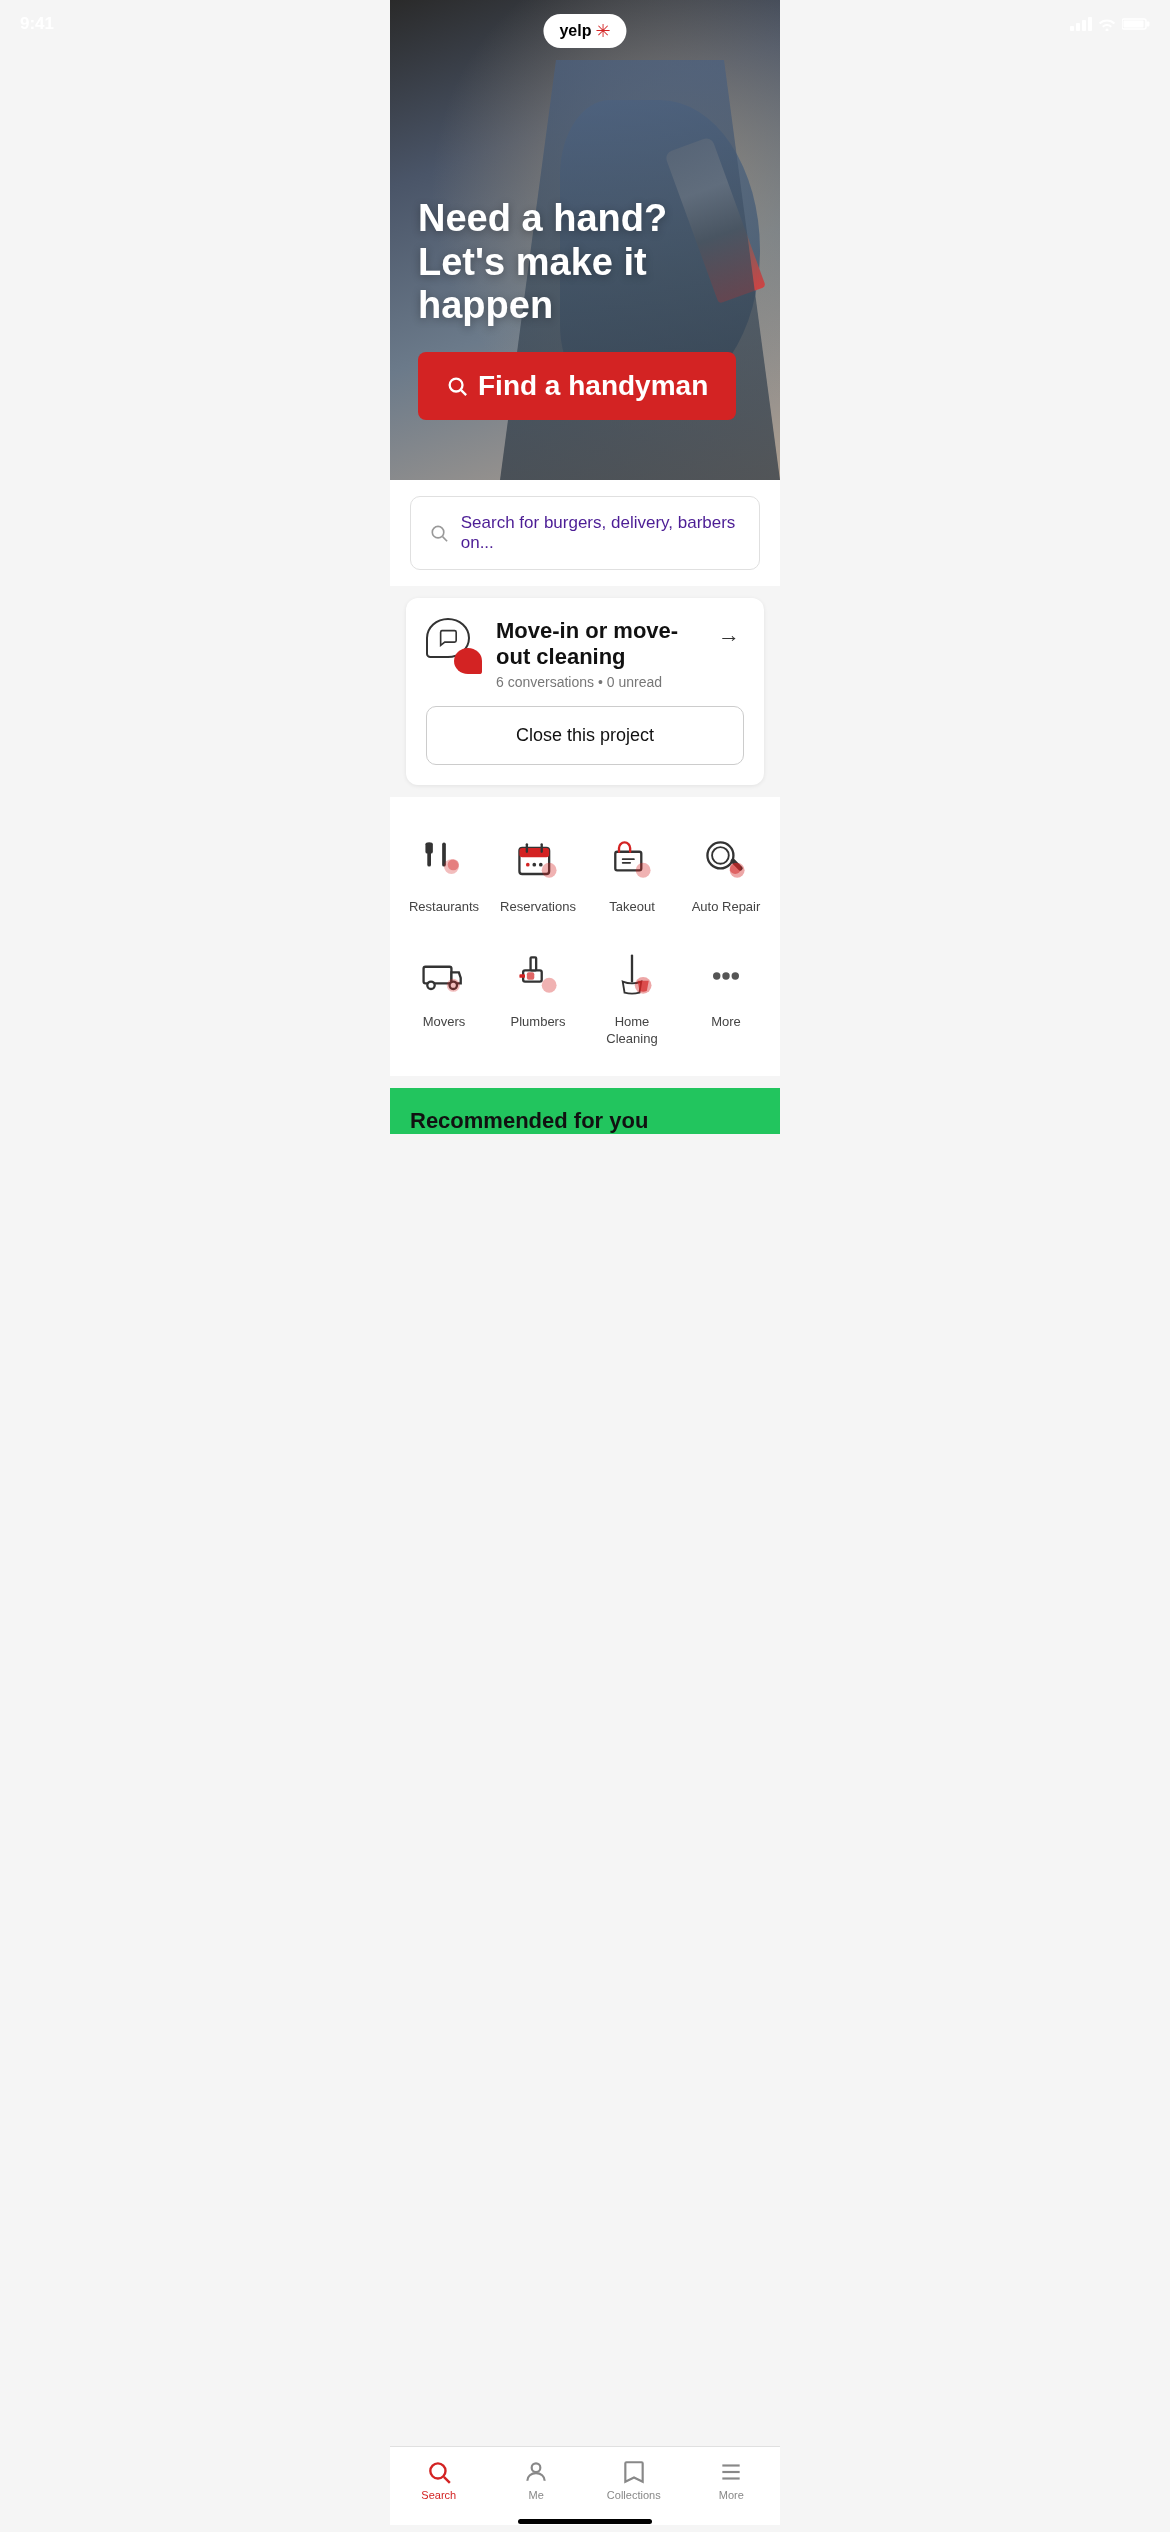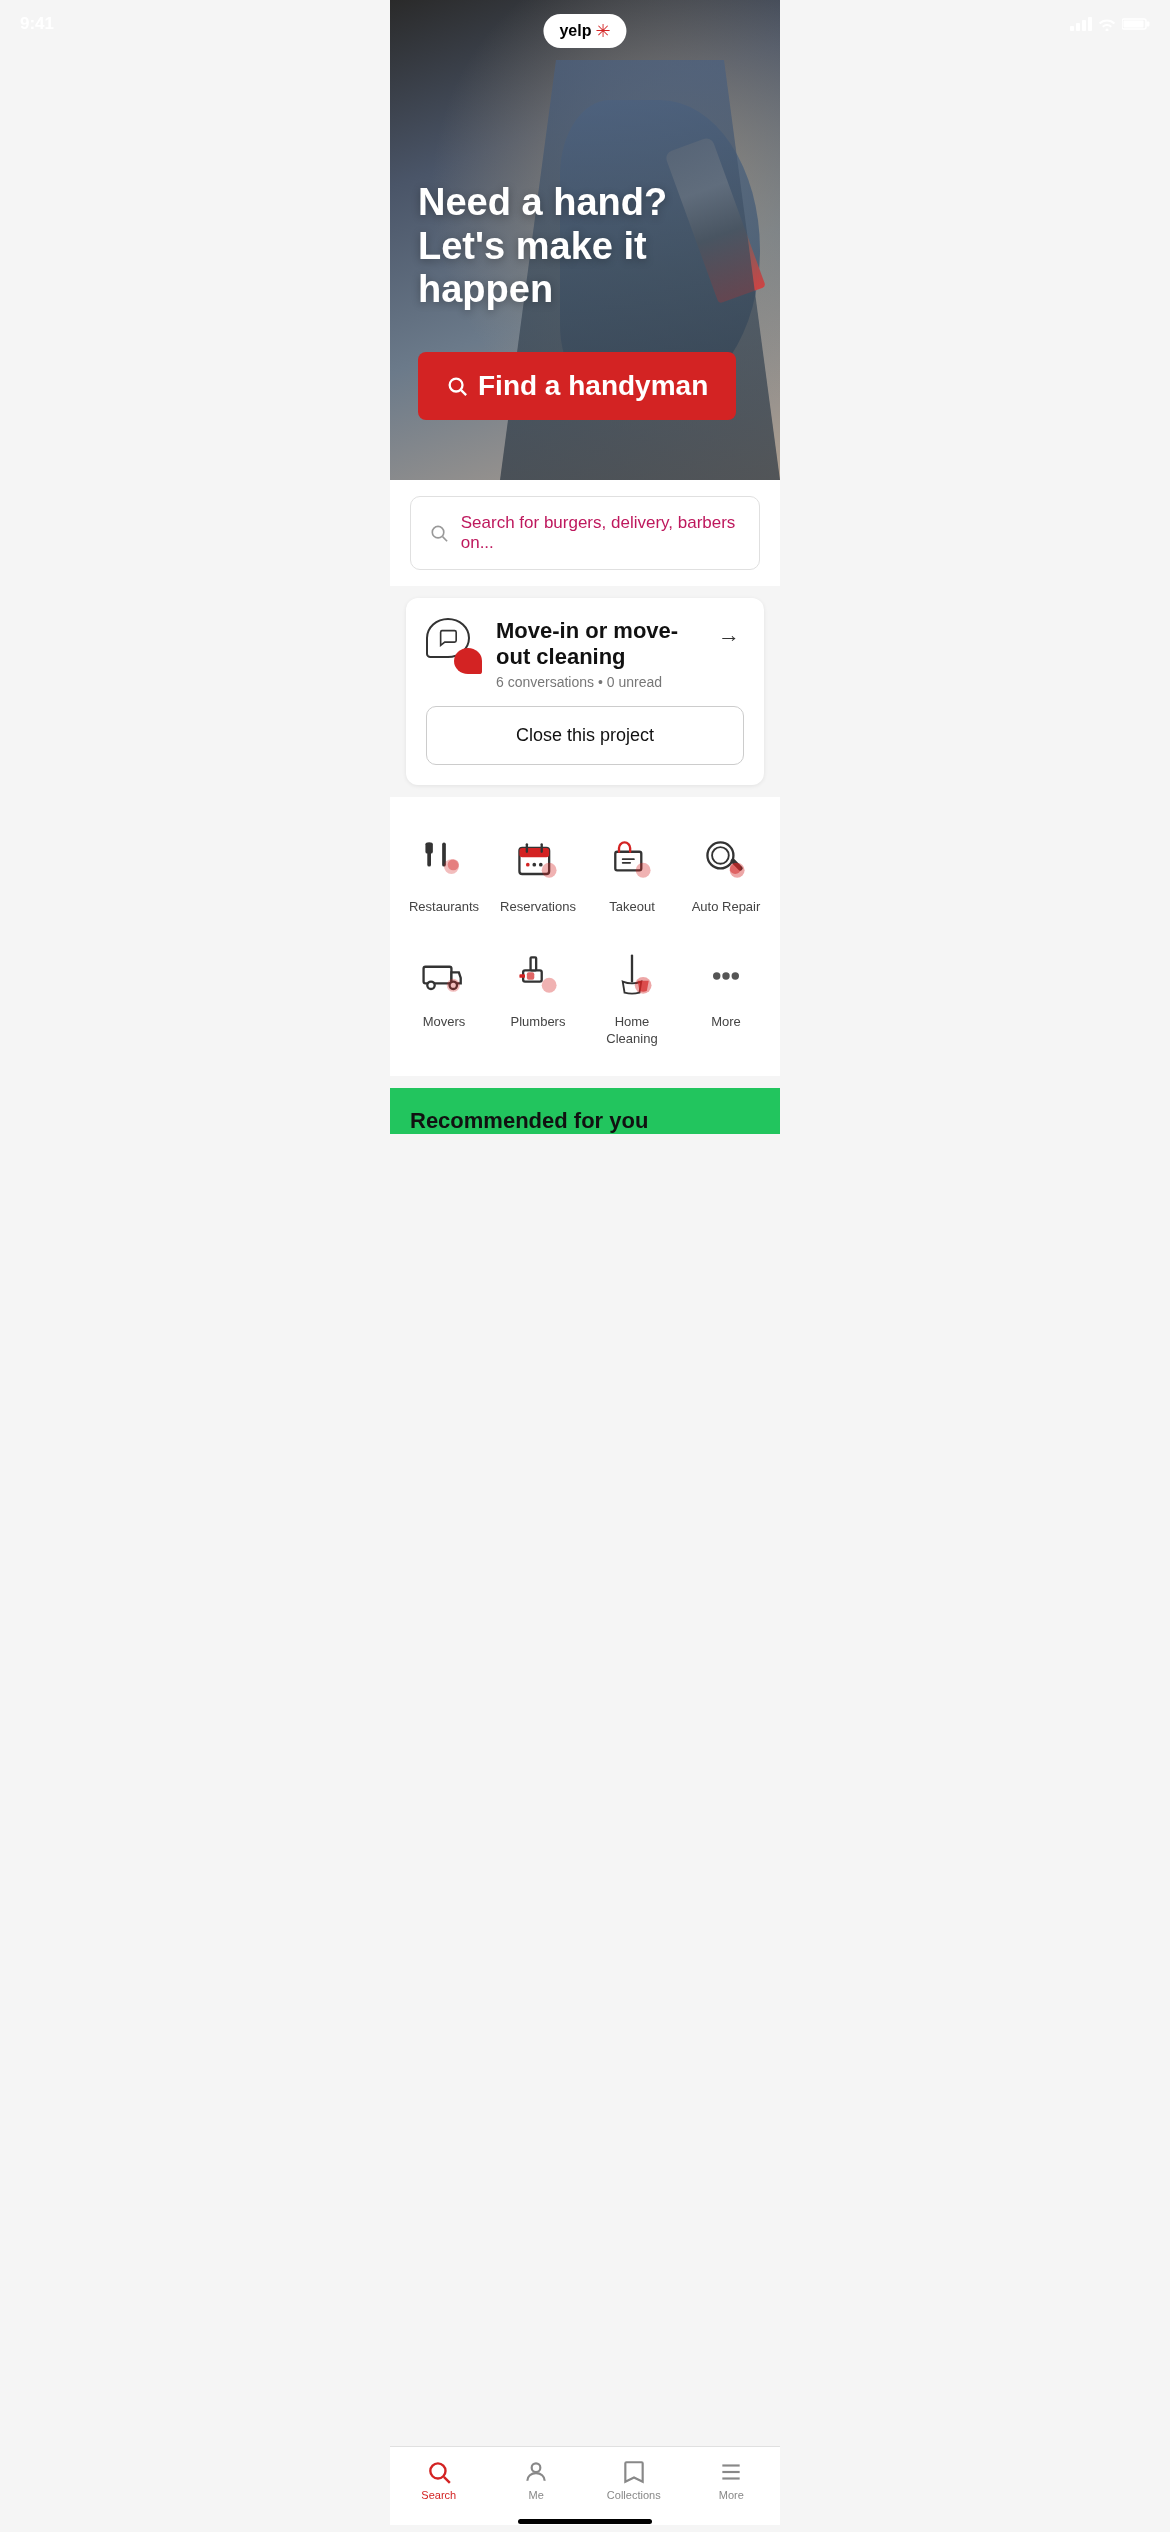--- a/index.html
+++ b/index.html
@@ -120,21 +120,21 @@
       left: 0;
       right: 0;
       padding: 0 28px;
       z-index: 5;
     }
     .hero-title {
       font-size: 38px;
       font-weight: 800;
       color: white;
       line-height: 1.15;
-      margin-bottom: 40px;
+      margin-bottom: 24px;
       text-shadow: 0 2px 8px rgba(0,0,0,0.3);
     }
     .find-handyman-btn {
       display: flex;
       align-items: center;
       gap: 10px;
       background: #d32323;
       color: white;
       border: none;
       border-radius: 8px;
@@ -158,21 +158,21 @@
       display: flex;
       align-items: center;
       gap: 12px;
       background: white;
       border: 1.5px solid #e0e0e0;
       border-radius: 10px;
       padding: 16px 18px;
     }
     .search-bar-text {
       font-size: 17px;
-      color: #be185d;
+      color: #4c1d95;
     }
 
     
     .project-card {
       background: white;
       margin: 12px 16px;
       border-radius: 12px;
       padding: 20px;
       box-shadow: 0 1px 4px rgba(0,0,0,0.08);
     }

